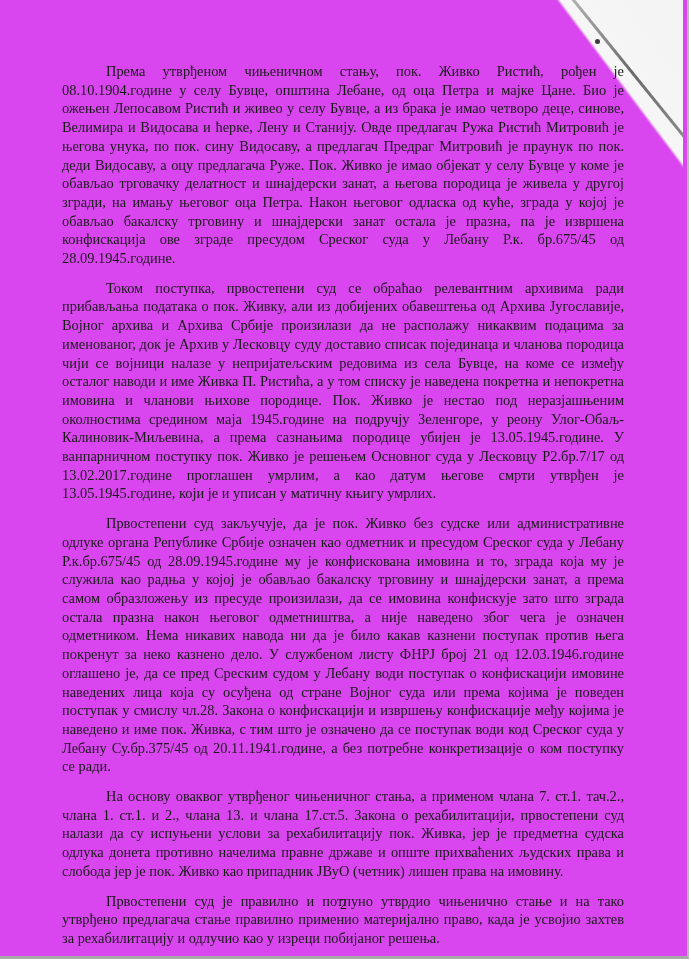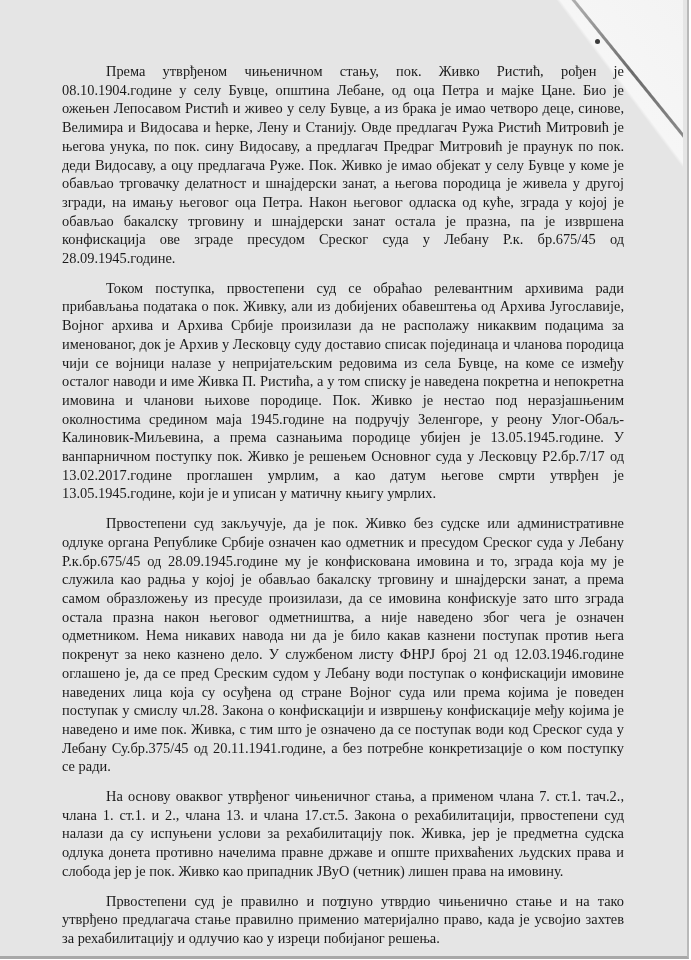--- a/index.html
+++ b/index.html
@@ -4,21 +4,21 @@
   <style>
     html, body { margin: 0; padding: 0; }
     body {
       width: 691px; height: 960px; overflow: hidden;
       background: #ffffff; position: relative;
       font-family: "Liberation Serif", serif;
       color: #1a1a1a;
     }
     .page {
       position: absolute; left: 0; top: 0; width: 687px; height: 956px;
-      background: #e5e5e5;
+      background: #d946ef;
       border-right: 2px solid #b9b9b9;
       border-bottom: 3px solid #a8a8a8;
     }
     .fold {
       position: absolute; right: 4px; top: 0; width: 128px; height: 170px;
       overflow: hidden;
     }
     .fold .shade {
       position: absolute; left: 0; top: 0; width: 100%; height: 100%;
       background: linear-gradient(to bottom left, #f3f3f3 0%, #f6f6f6 48%, transparent 49.5%);

